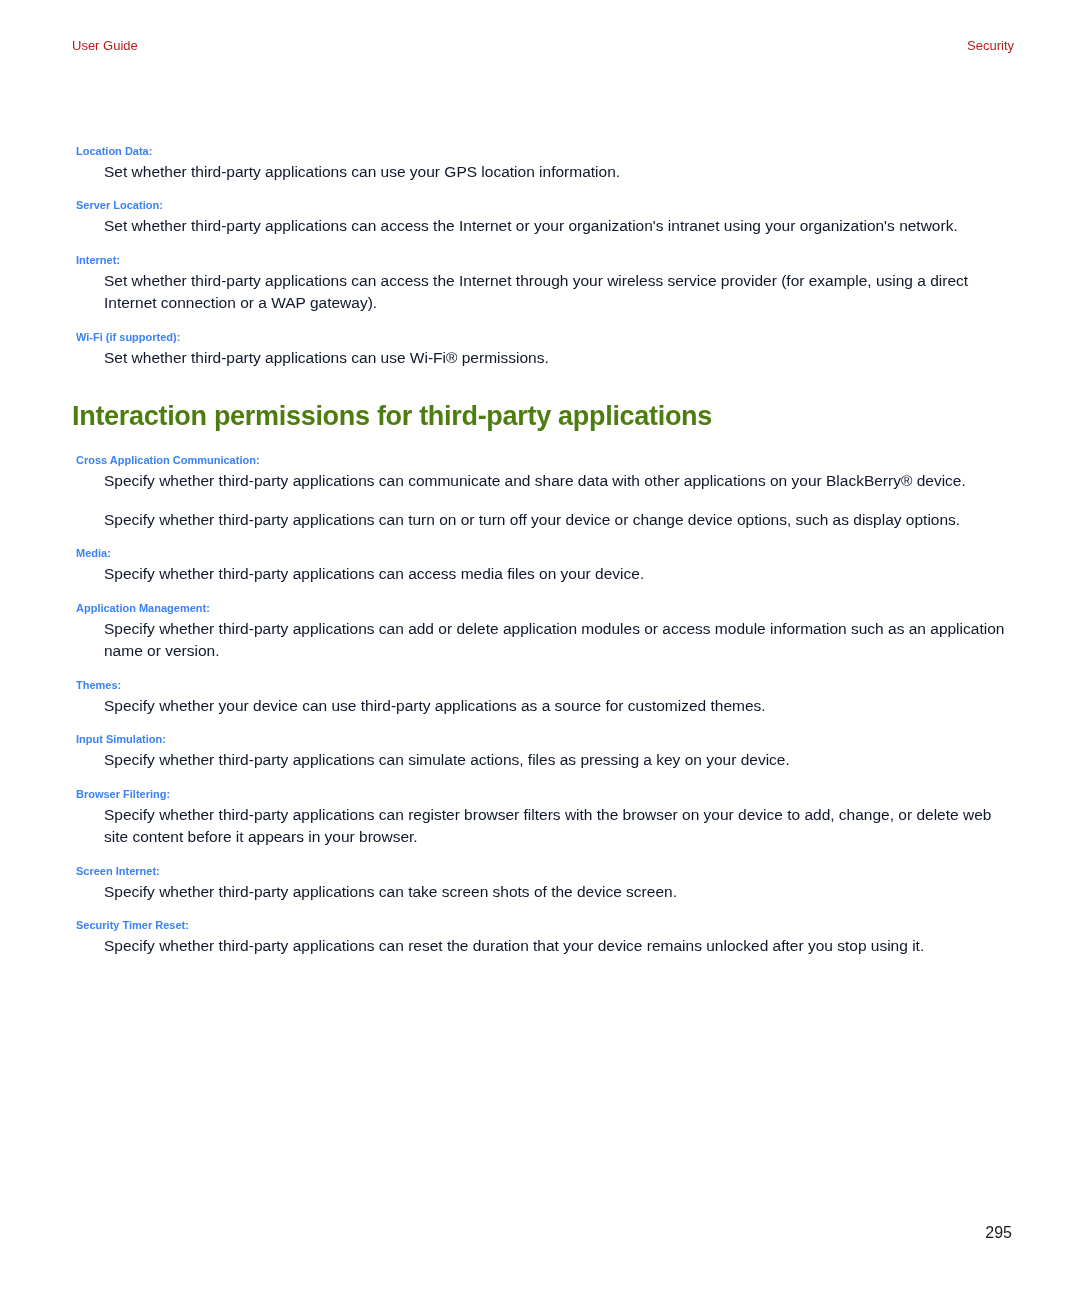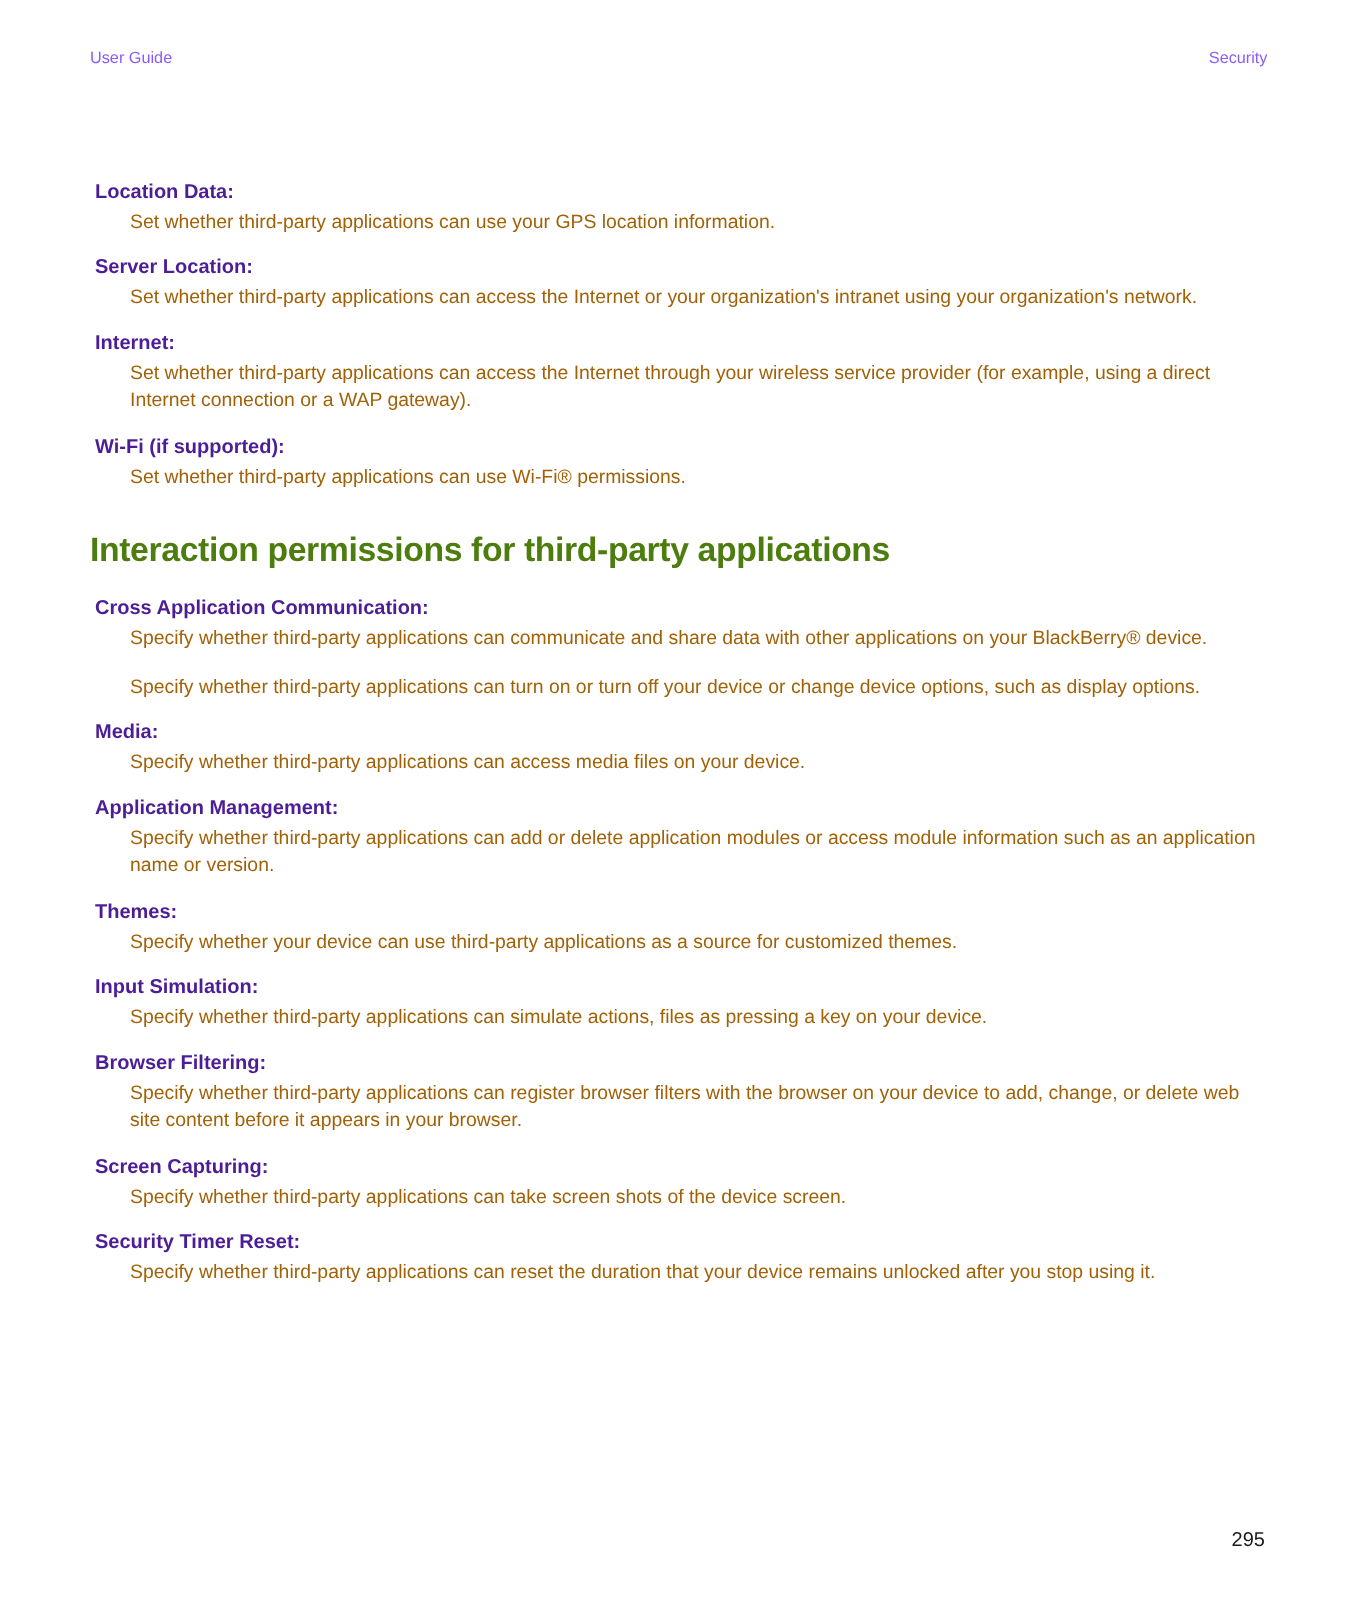--- a/index.html
+++ b/index.html
@@ -15,39 +15,39 @@
       color: #1a1a1a;
       position: relative;
     }
     .page {
       padding: 38px 66px 0 72px;
     }
     .header {
       display: flex;
       justify-content: space-between;
       font-size: 13px;
-      color: #8b5cf6;
+      color: #b91c1c;
       margin-bottom: 92px;
     }
     .content-block {
       margin-left: 4px;
     }
     .term-item {
       margin-bottom: 16px;
     }
     .term-label {
       font-weight: 700;
-      font-size: 16px;
-      color: #4c1d95;
+      font-size: 11px;
+      color: #3b82f6;
       margin-bottom: 4px;
     }
     .term-desc {
       font-size: 15.5px;
       font-weight: 400;
-      color: #a16207;
+      color: #0f172a;
       line-height: 1.45;
       padding-left: 28px;
     }
     .section-heading {
       font-size: 27px;
       font-weight: 700;
       color: #4d7c0f;
       margin-top: 32px;
       margin-bottom: 22px;
       letter-spacing: -0.3px;
@@ -113,21 +113,21 @@
     </div>
     <div class="term-item">
       <div class="term-label">Input Simulation:</div>
       <div class="term-desc">Specify whether third-party applications can simulate actions, files as pressing a key on your device.</div>
     </div>
     <div class="term-item">
       <div class="term-label">Browser Filtering:</div>
       <div class="term-desc">Specify whether third-party applications can register browser filters with the browser on your device to add, change, or delete web site content before it appears in your browser.</div>
     </div>
     <div class="term-item">
-      <div class="term-label">Screen Capturing:</div>
+      <div class="term-label">Screen Internet:</div>
       <div class="term-desc">Specify whether third-party applications can take screen shots of the device screen.</div>
     </div>
     <div class="term-item">
       <div class="term-label">Security Timer Reset:</div>
       <div class="term-desc">Specify whether third-party applications can reset the duration that your device remains unlocked after you stop using it.</div>
     </div>
   </div>
 </div>
 
 <div class="page-number">295</div>

